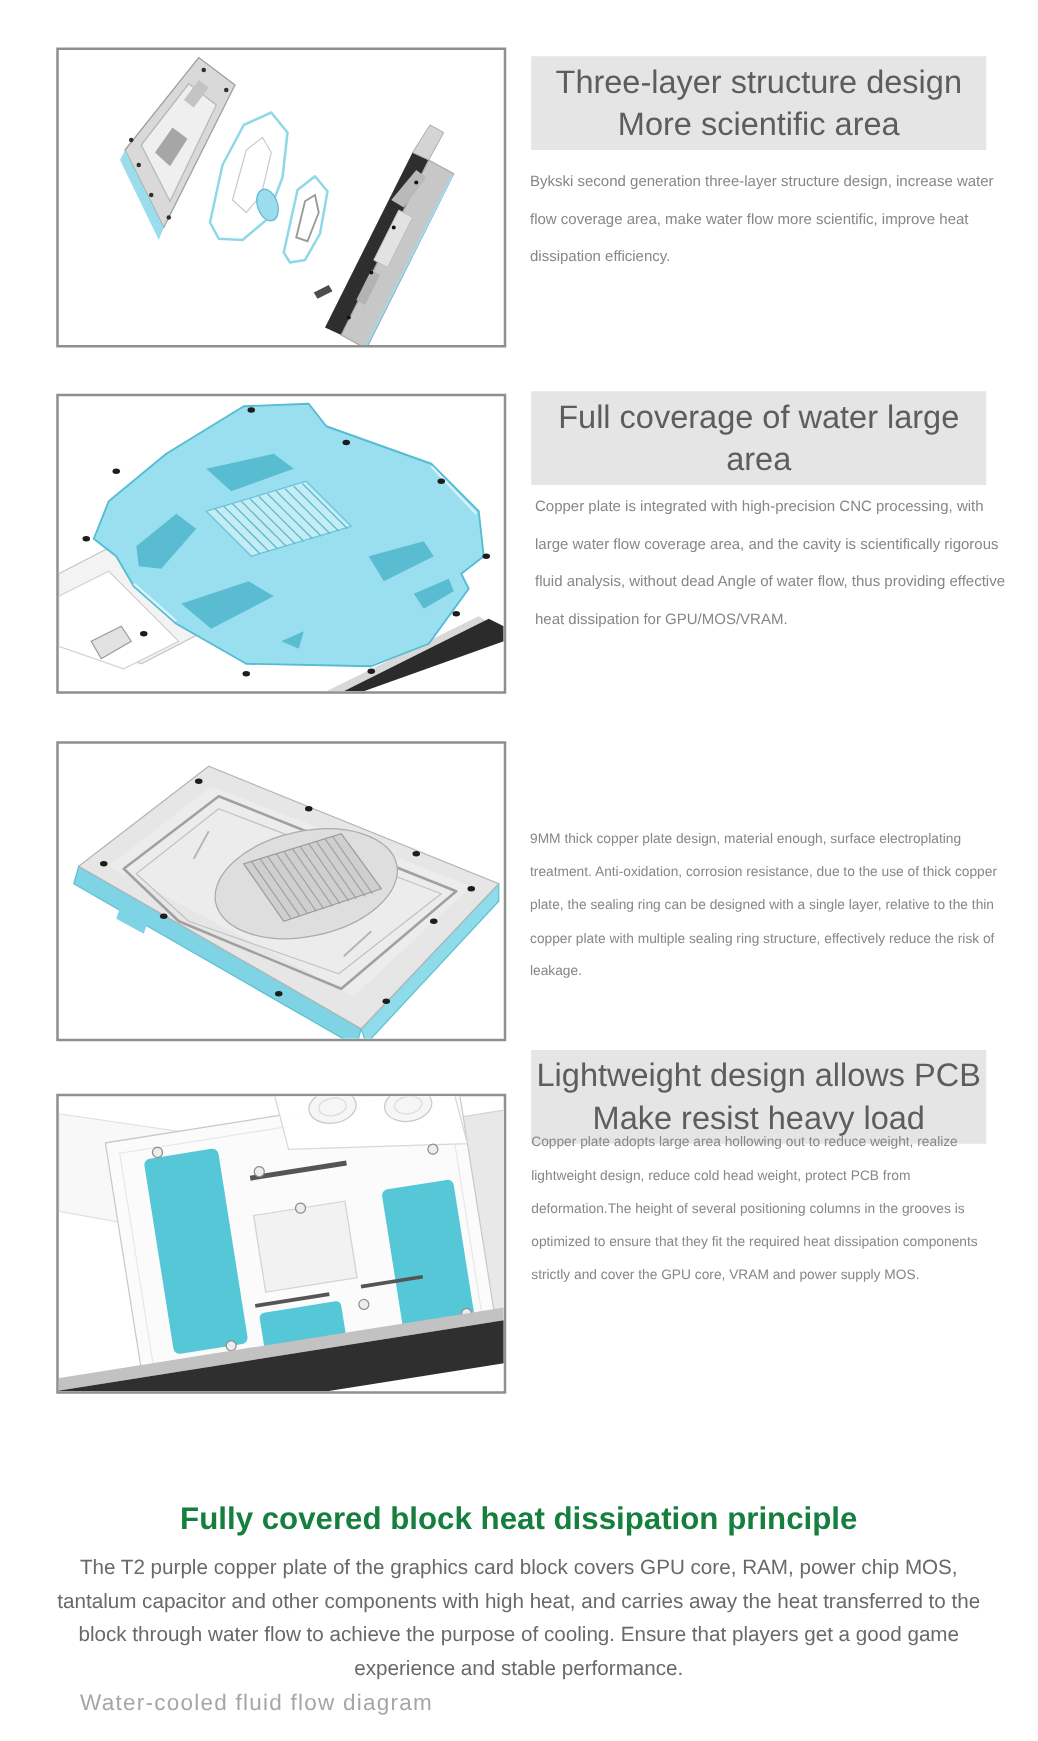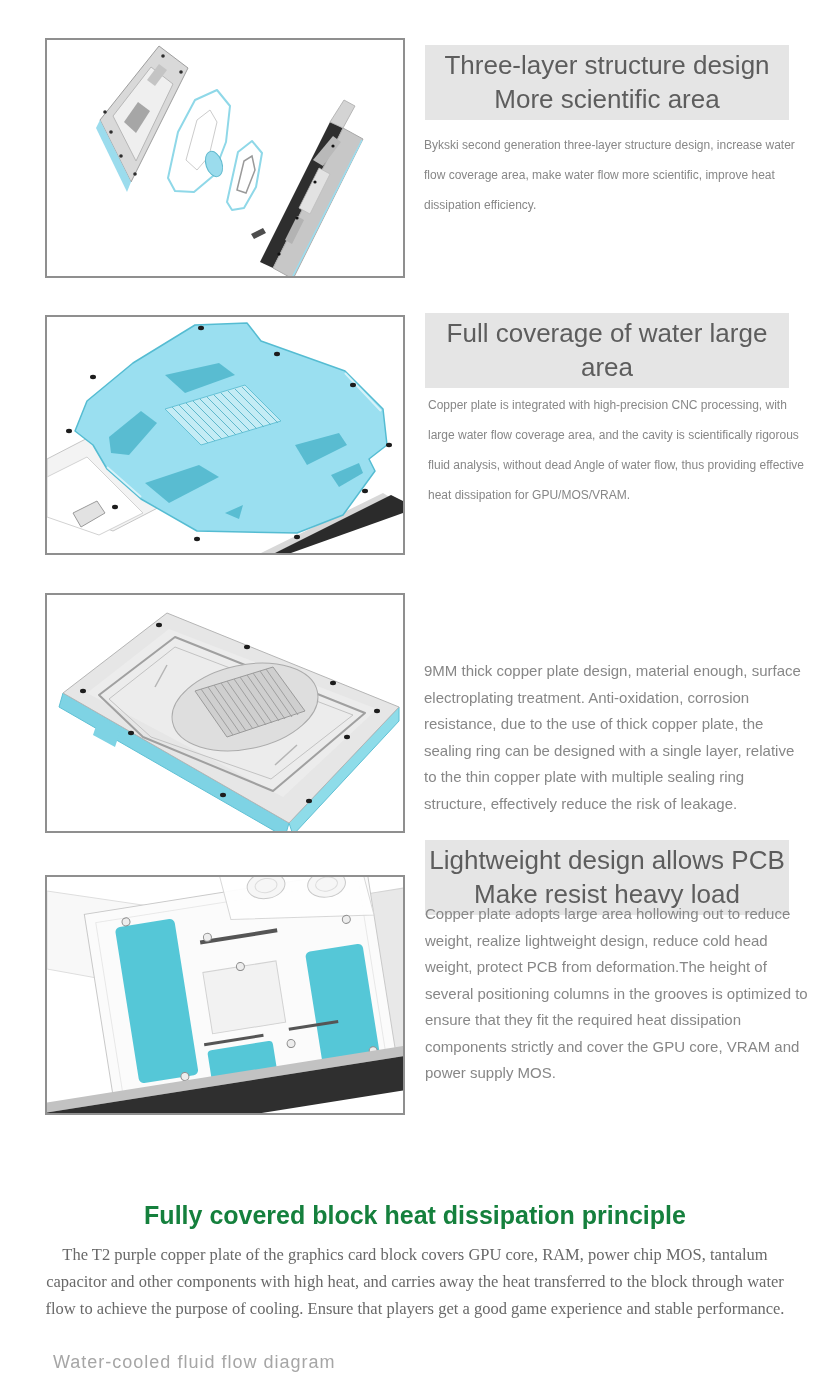--- a/index.html
+++ b/index.html
@@ -4,26 +4,26 @@
 <style>
   html,body{margin:0;padding:0;background:#ffffff;}
   .page{position:relative;width:830px;height:1393px;background:#ffffff;overflow:hidden;
         font-family:"Liberation Sans", sans-serif;}
   .img-box{position:absolute;left:45px;width:356px;height:236px;border:2px solid #8f8f8f;
            background:#ffffff;overflow:hidden;}
   .img-box svg{display:block;width:356px;height:236px;}
   .sec-title{position:absolute;left:425px;width:364px;background:#e5e5e5;text-align:center;
              color:#5d5d5d;font-size:26px;line-height:34px;padding:3px 0 4px 0;}
   .sec-body{position:absolute;left:424px;width:386px;color:#878787;font-size:12px;line-height:30px;}
-  .sec-body.tight{font-size:15px;line-height:26.5px;}
+  .sec-body.tight{font-size:11px;line-height:26.5px;}
   .footer-heading{position:absolute;left:0;top:1180px;width:830px;text-align:center;
                   font-weight:bold;font-size:25px;color:#15803d;}
   .footer-para{position:absolute;left:42px;top:1224px;width:746px;text-align:center;
-               font-size:16.5px;line-height:27px;color:#696969;font-family:Liberation Serif, serif;}
-  .caption{position:absolute;left:53px;top:1352px;font-size:18px;color:#a6a6a6;letter-spacing:1px;}
+               font-size:16.5px;line-height:27px;color:#696969;}
+  .caption{position:absolute;left:64px;top:1352px;font-size:18px;color:#a6a6a6;letter-spacing:1px;}
 </style>
 </head>
 <body>
 
 <div class="page">
 
   <div class="img-box" style="top:38px;">
     <svg viewBox="0 0 356 236">
       <g>
         <polygon points="53,80 112,6 141,28 84,142" fill="#d9d9d9" stroke="#9e9e9e" stroke-width="1"></polygon>

